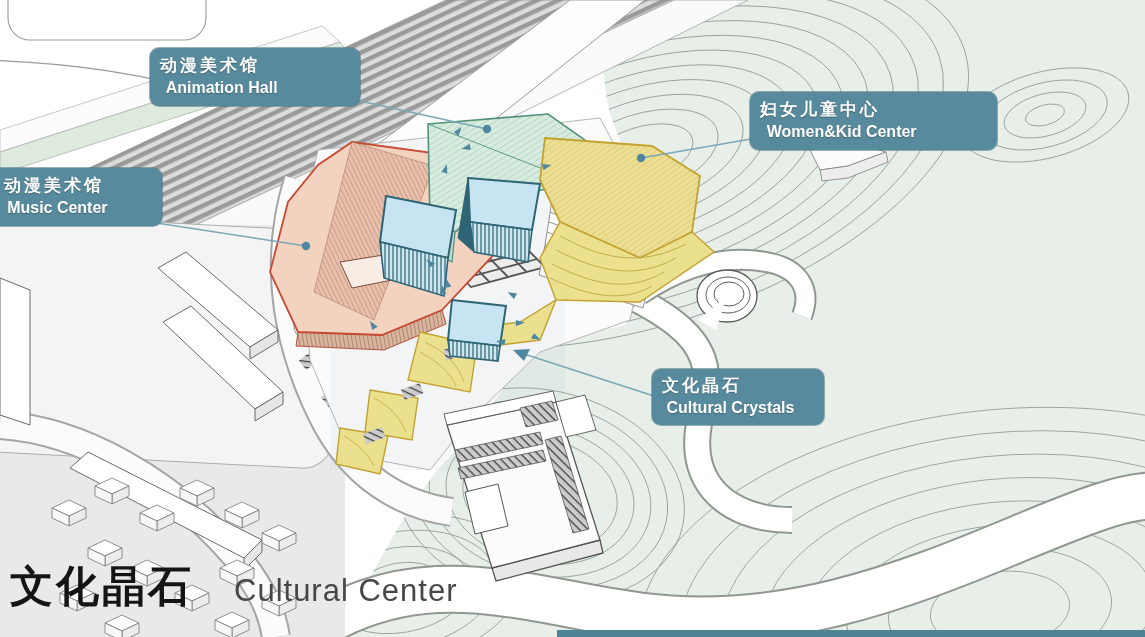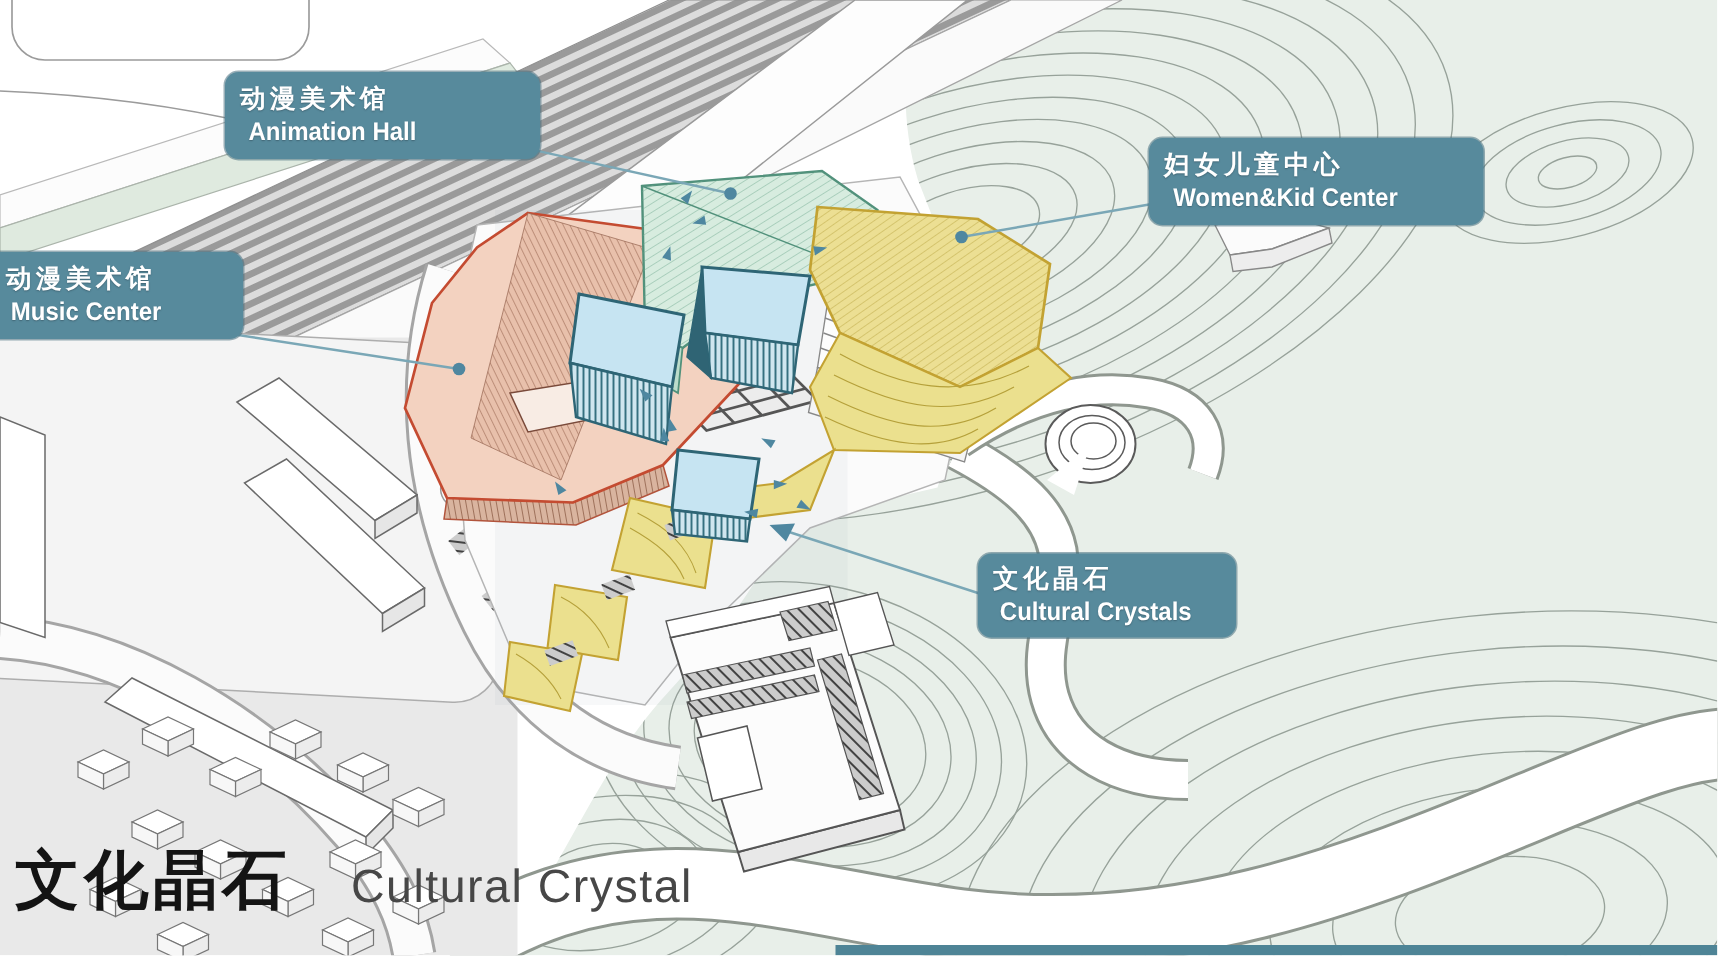--- a/index.html
+++ b/index.html
@@ -6,21 +6,21 @@
   .stage{position:relative;width:1145px;height:637px;overflow:hidden;background:#fff;
          font-family:"Liberation Sans","DejaVu Sans",sans-serif;}
   .stage svg{position:absolute;left:0;top:0;}
   .callout{position:absolute;background:#578a9c;border-radius:9px;color:#fff;text-align:left;
            display:flex;flex-direction:column;justify-content:center;box-shadow:0 0 0 1px rgba(70,110,125,.55);
            padding:4px 10px;box-sizing:border-box;line-height:1.3;
            text-shadow:0 1px 1px rgba(40,60,70,.45);}
   .callout .cn{font-size:17px;font-weight:bold;letter-spacing:3px;}
   .callout .en{font-size:17px;font-weight:bold;transform:scaleX(.94);}
   #callout-animation{left:150px;top:48px;width:210px;height:58px;}
-  #callout-women{left:766px;top:92px;width:223px;height:58px;}
+  #callout-women{left:750px;top:92px;width:247px;height:58px;}
   #callout-music{left:-12px;top:168px;width:174px;height:58px;align-items:flex-start;text-align:left;padding-left:16px;}
   #callout-crystals{left:652px;top:369px;width:172px;height:56px;}
   .title-block{position:absolute;left:10px;top:558px;display:flex;align-items:baseline;}
   .title-block .t-cn{font-size:43px;font-weight:bold;color:#141414;letter-spacing:3px;}
   .title-block .t-en{font-size:31px;color:#474747;margin-left:40px;letter-spacing:1px;}
   .bottom-strip{position:absolute;left:557px;top:630px;width:588px;height:7px;background:#4e8496;}
 </style>
 </head>
 <body>
 
@@ -336,18 +336,18 @@
   <span class="cn">动漫美术馆</span>
   <span class="en">Music Center</span>
 </div>
 <div class="callout" id="callout-crystals">
   <span class="cn">文化晶石</span>
   <span class="en">Cultural Crystals</span>
 </div>
 
 <div class="title-block">
   <span class="t-cn">文化晶石</span>
-  <span class="t-en">Cultural Crystal</span>
+  <span class="t-en">Cultural Center</span>
 </div>
 
 <div class="bottom-strip"></div>
 
 </div>
 
 </body></html>

